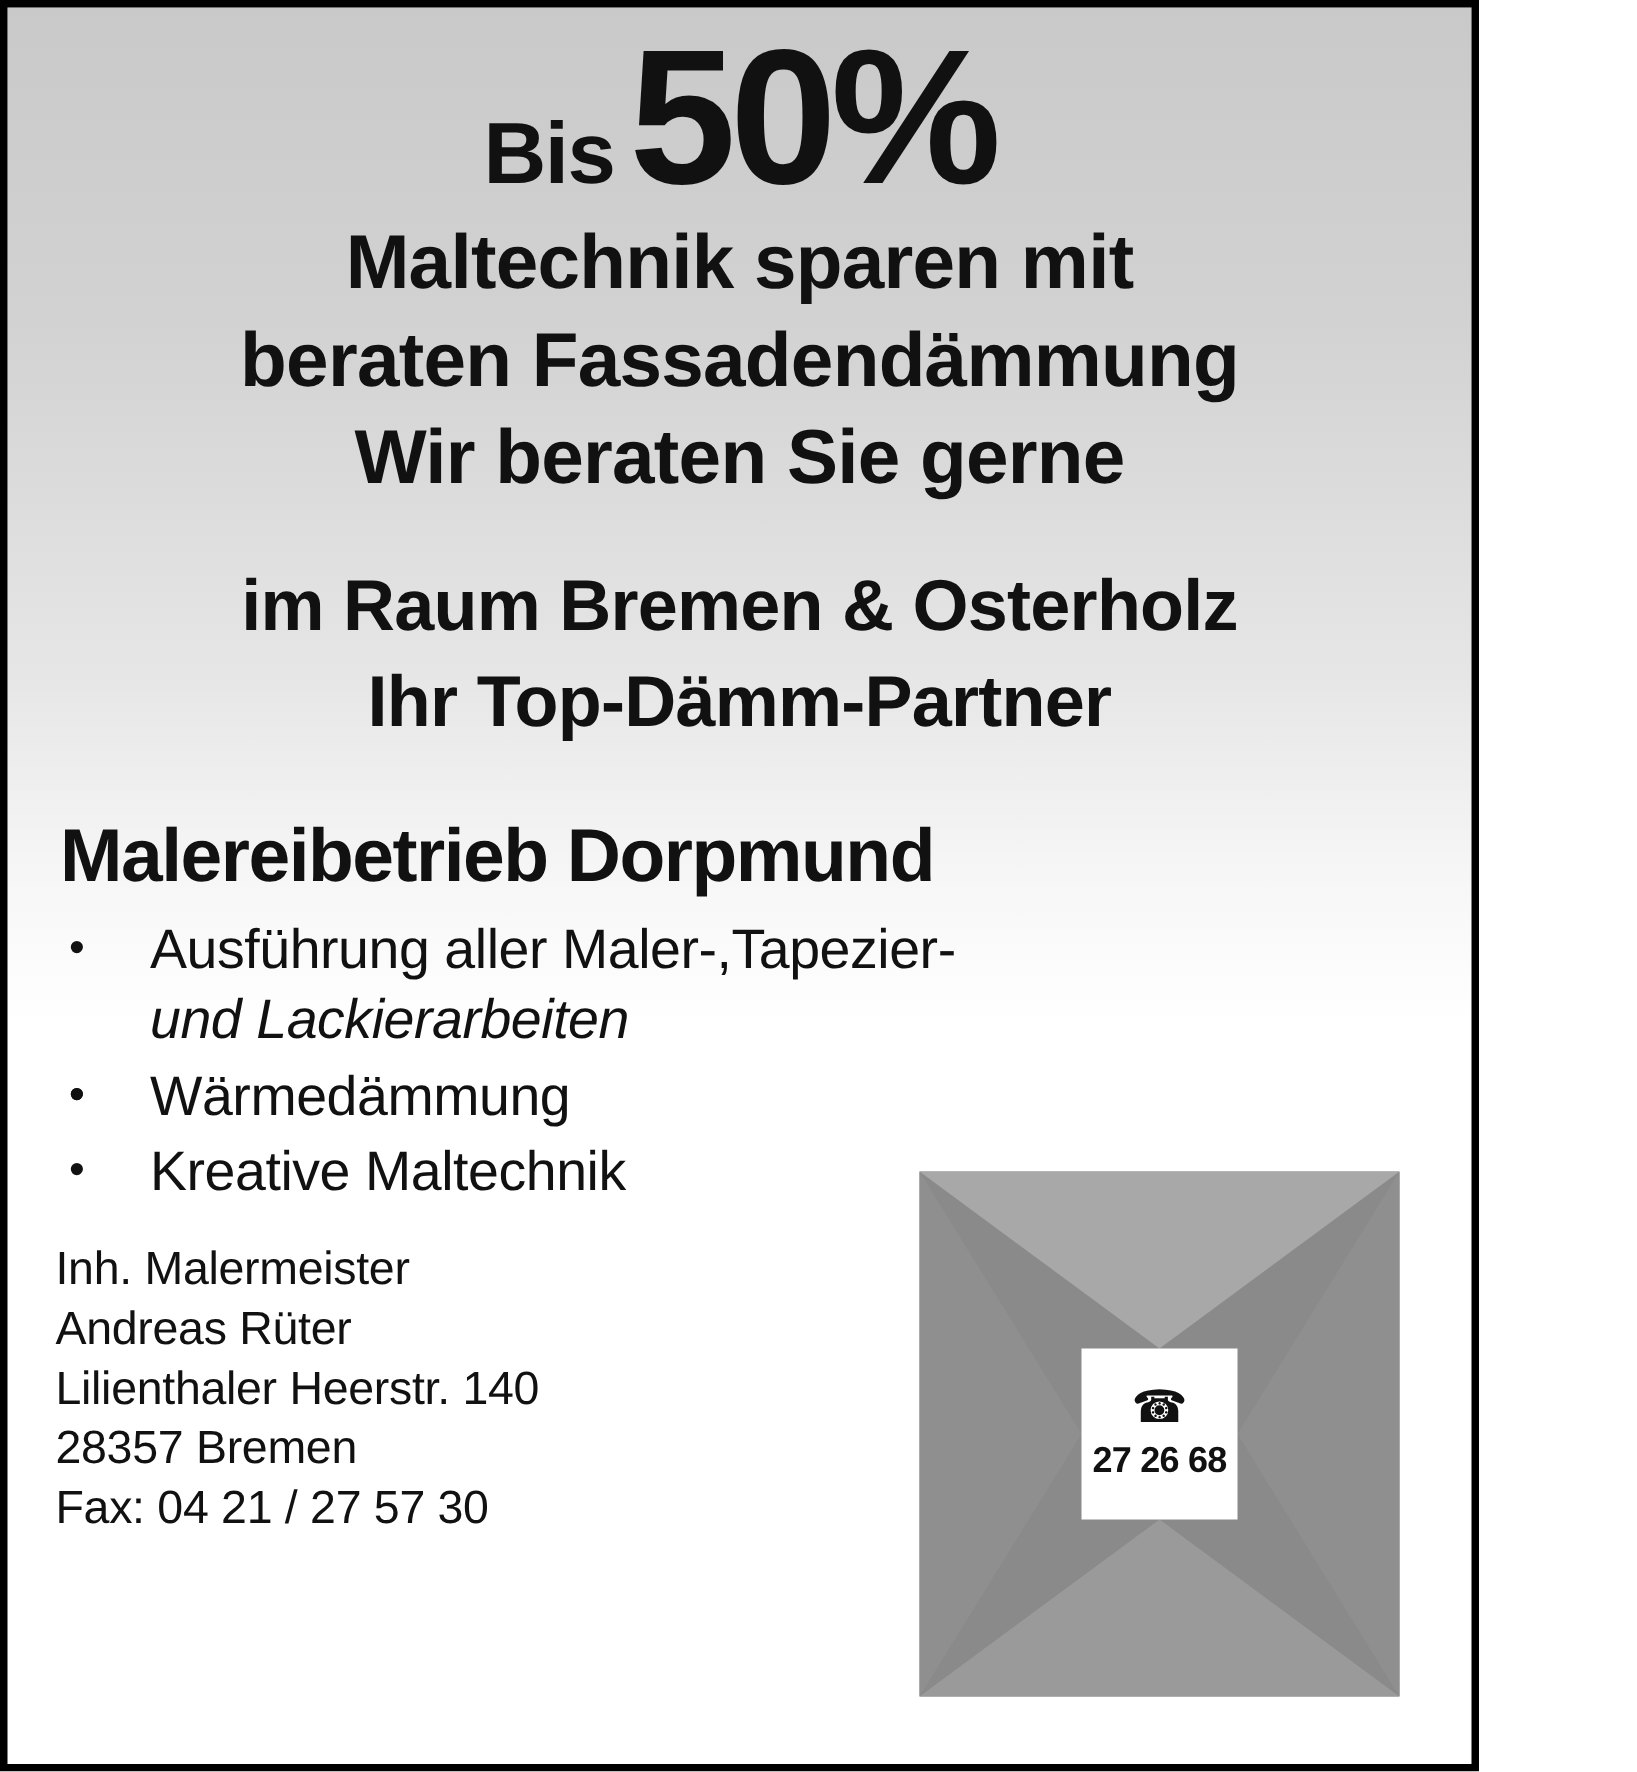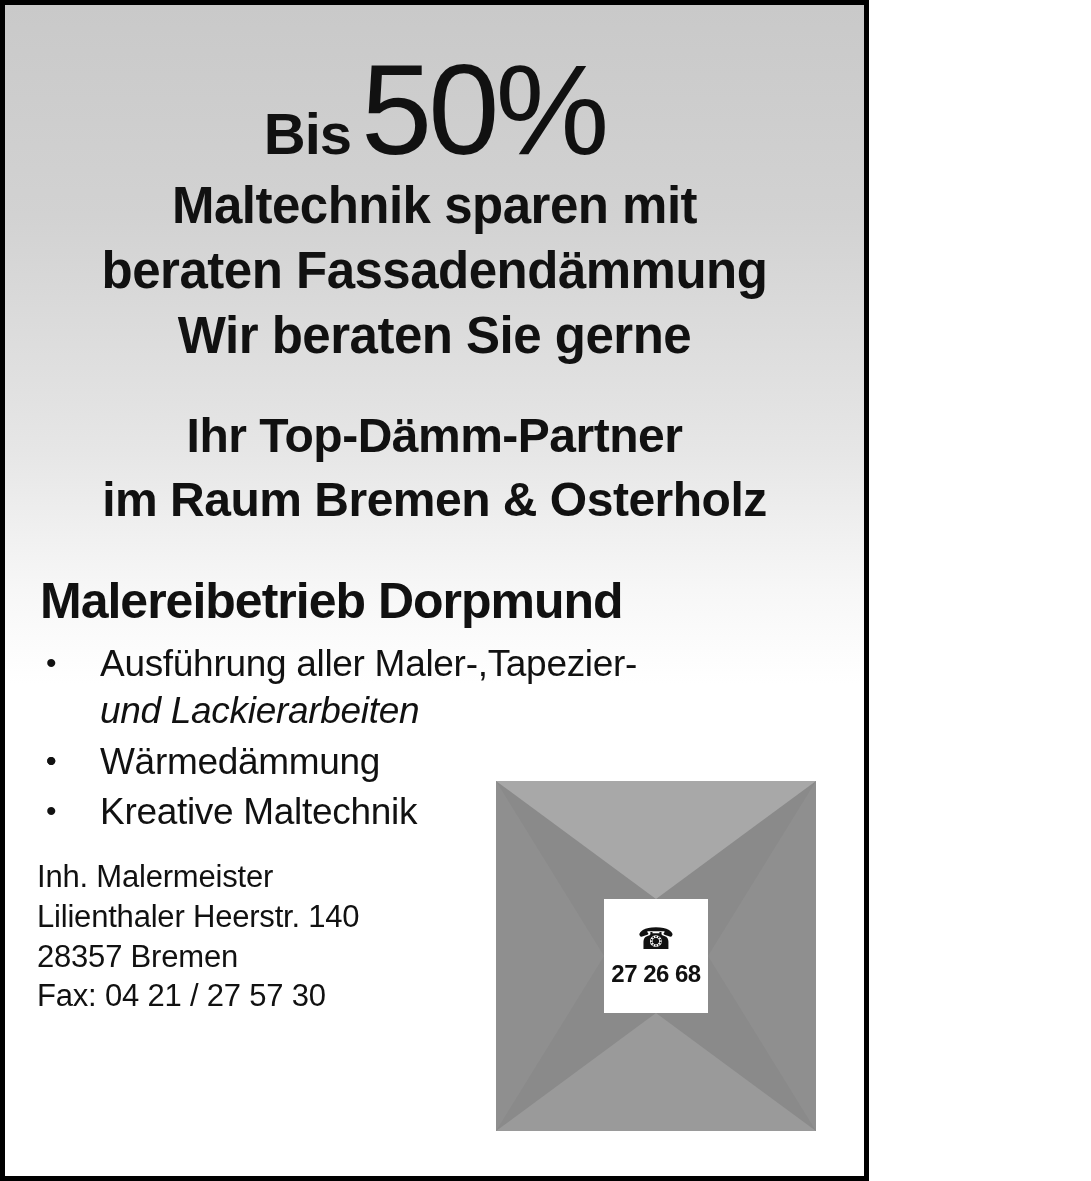--- a/index.html
+++ b/index.html
@@ -5,21 +5,21 @@
   html, body {
     margin: 0;
     padding: 0;
     background: #ffffff;
   }
   body {
     font-family: "Liberation Sans", sans-serif;
   }
   .ad {
     position: relative;
-    width: 869px;
+    width: 986px;
     height: 1181px;
     box-sizing: border-box;
     border: 5px solid #000000;
     background: linear-gradient(to bottom, #c9c9c9 0%, #d2d2d2 18%, #e6e6e6 38%, #f7f7f7 50%, #ffffff 58%, #ffffff 100%);
     overflow: hidden;
   }
 
   
   .headline {
     text-align: center;
@@ -33,23 +33,22 @@
     line-height: 1;
   }
   .bis-word {
     font-size: 58px;
     font-weight: bold;
     letter-spacing: -1px;
     margin-right: 10px;
   }
   .bis-pct {
     font-size: 128px;
-    font-weight: normal;
+    font-weight: bold;
     letter-spacing: -4px;
-    margin-top: 31px;
   }
   .h-line {
     font-size: 51px;
     font-weight: bold;
     line-height: 1.27;
     letter-spacing: -0.5px;
   }
   .h-gap {
     height: 36px;
   }
@@ -180,22 +179,22 @@
 
   <div class="headline">
     <div class="line-bis">
       <span class="bis-word">Bis</span>
       <span class="bis-pct">50%</span>
     </div>
     <div class="h-line">Maltechnik sparen mit</div>
     <div class="h-line">beraten Fassadendämmung</div>
     <div class="h-line">Wir beraten Sie gerne</div>
     <div class="h-gap"></div>
+    <div class="h-line2">im Raum Bremen &amp; Osterholz</div>
     <div class="h-line2">Ihr Top-Dämm-Partner</div>
-    <div class="h-line2">im Raum Bremen &amp; Osterholz</div>
   </div>
 
   <div class="company">Malereibetrieb Dorpmund</div>
 
   <ul class="services">
     <li>
       <span class="bullet">•</span>
       <span>Ausführung aller Maler-,Tapezier-</span>
       <span class="sub">und Lackierarbeiten</span>
     </li>
@@ -207,20 +206,21 @@
       <span>Wärmedämmung</span>
     </li>
     <li>
       <span class="bullet">•</span>
       <span>Kreative Maltechnik</span>
     </li>
   </ul>
 
   <div class="contact">
     <div>Inh. Malermeister</div>
+    <div>Andreas Rüter</div>
     <div>Lilienthaler Heerstr. 140</div>
     <div>28357 Bremen</div>
     <div>Fax: 04 21 / 27 57 30</div>
   </div>
 
   <div class="logo">
     <div class="frame"></div>
     <div class="bevel-top"></div>
     <div class="bevel-bottom"></div>
     <div class="bevel-left"></div>

